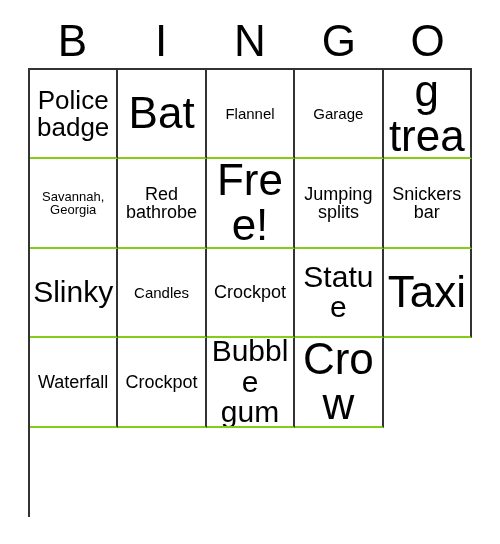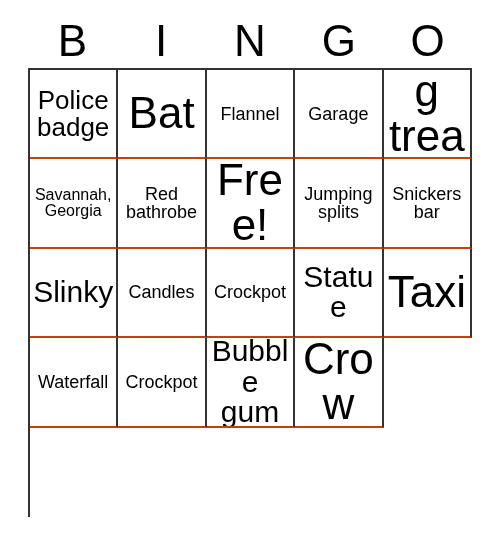--- a/index.html
+++ b/index.html
@@ -52,45 +52,45 @@
     height: 449px;
     display: grid;
     grid-template-columns: repeat(5, 1fr);
     grid-template-rows: repeat(5, 1fr);
     border-top: 2px solid #333333;
     border-left: 2px solid #333333;
     box-sizing: border-box;
   }
   .cell {
     border-right: 2px solid #333333;
-    border-bottom: 2px solid #c2410c;
+    border-bottom: 2px solid #84cc16;
     box-sizing: border-box;
     display: flex;
     align-items: center;
     justify-content: center;
     text-align: center;
     padding: 2px 3px;
     overflow: hidden;
     color: #000000;
   }
   .cell-text {
     display: block;
     width: 100%;
     line-height: 1.02;
     word-wrap: break-word;
   }
 
   
   .sz-xxl .cell-text { font-size: 44px; }
   .sz-xl  .cell-text { font-size: 30px; }
   .sz-lg  .cell-text { font-size: 26px; }
-  .sz-md  .cell-text { font-size: 18px; }
+  .sz-md  .cell-text { font-size: 15px; }
   .sz-sm  .cell-text { font-size: 18px; }
   .sz-xs  .cell-text { font-size: 15px; }
-  .sz-xxs .cell-text { font-size: 16px; }
+  .sz-xxs .cell-text { font-size: 13px; }
 </style>
 </head>
 <body>
 
 <div id="card">
 
   <div id="header-row">
     <div class="header-letter">B</div>
     <div class="header-letter">I</div>
     <div class="header-letter">N</div>

